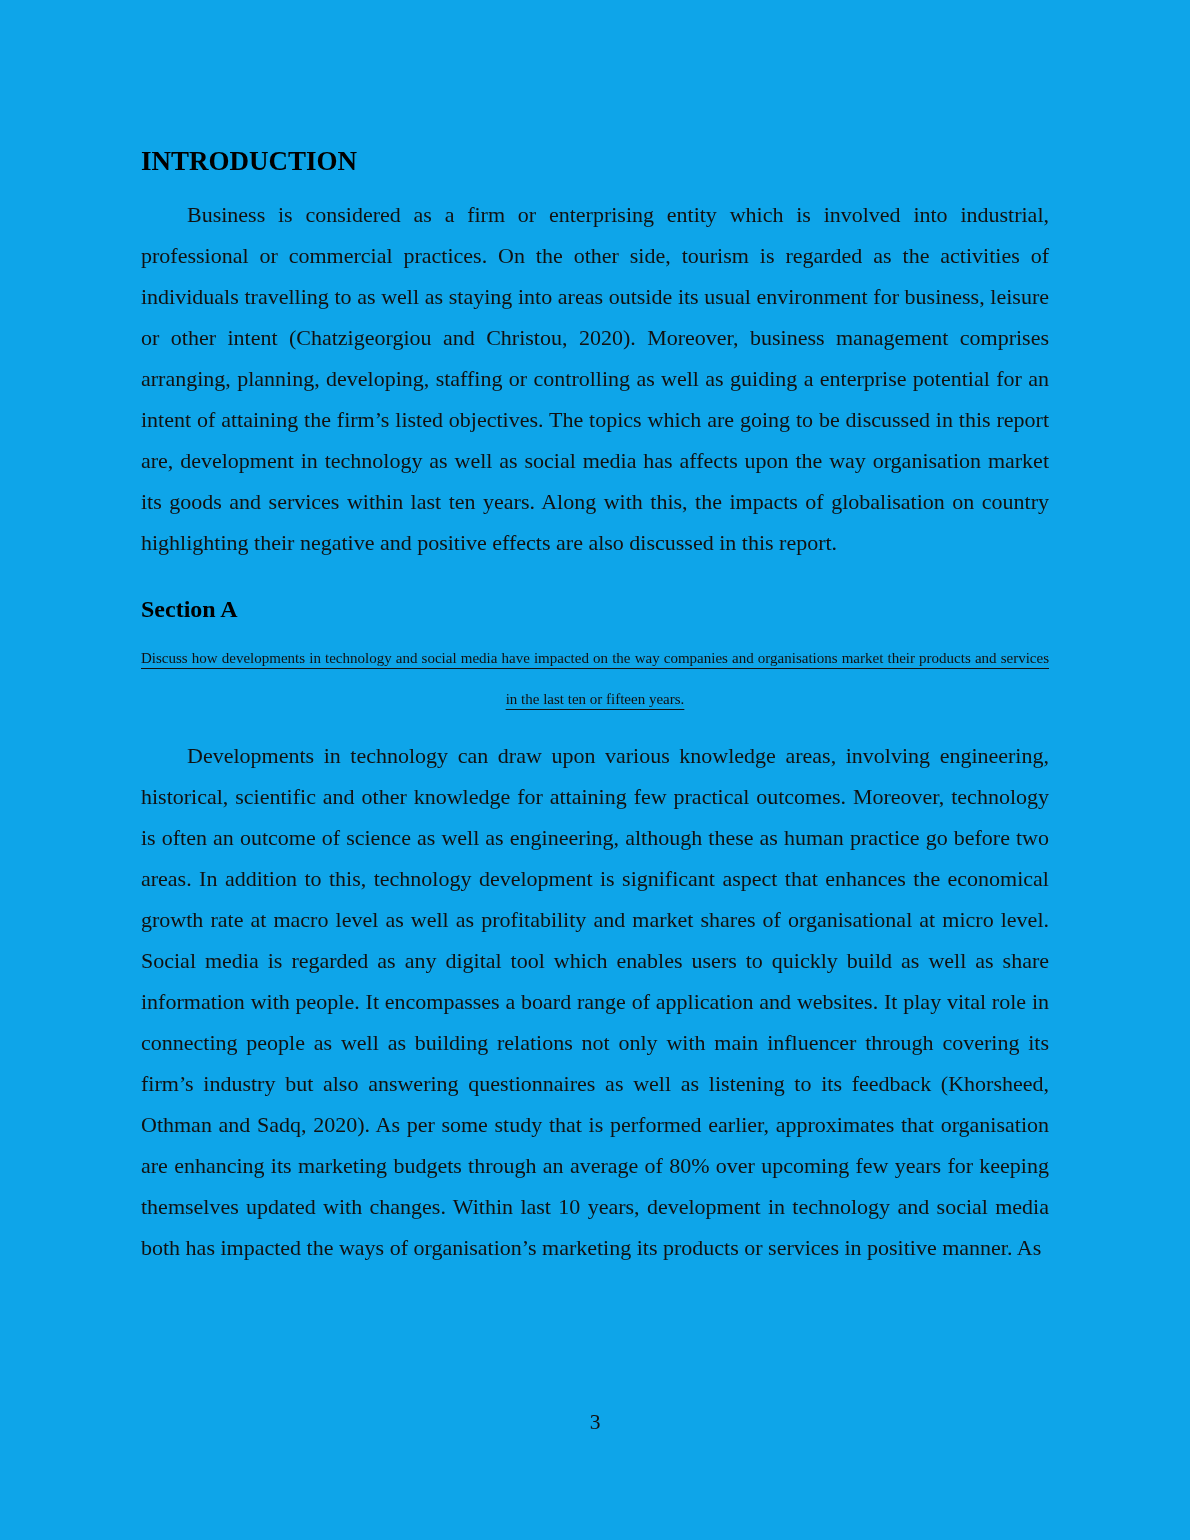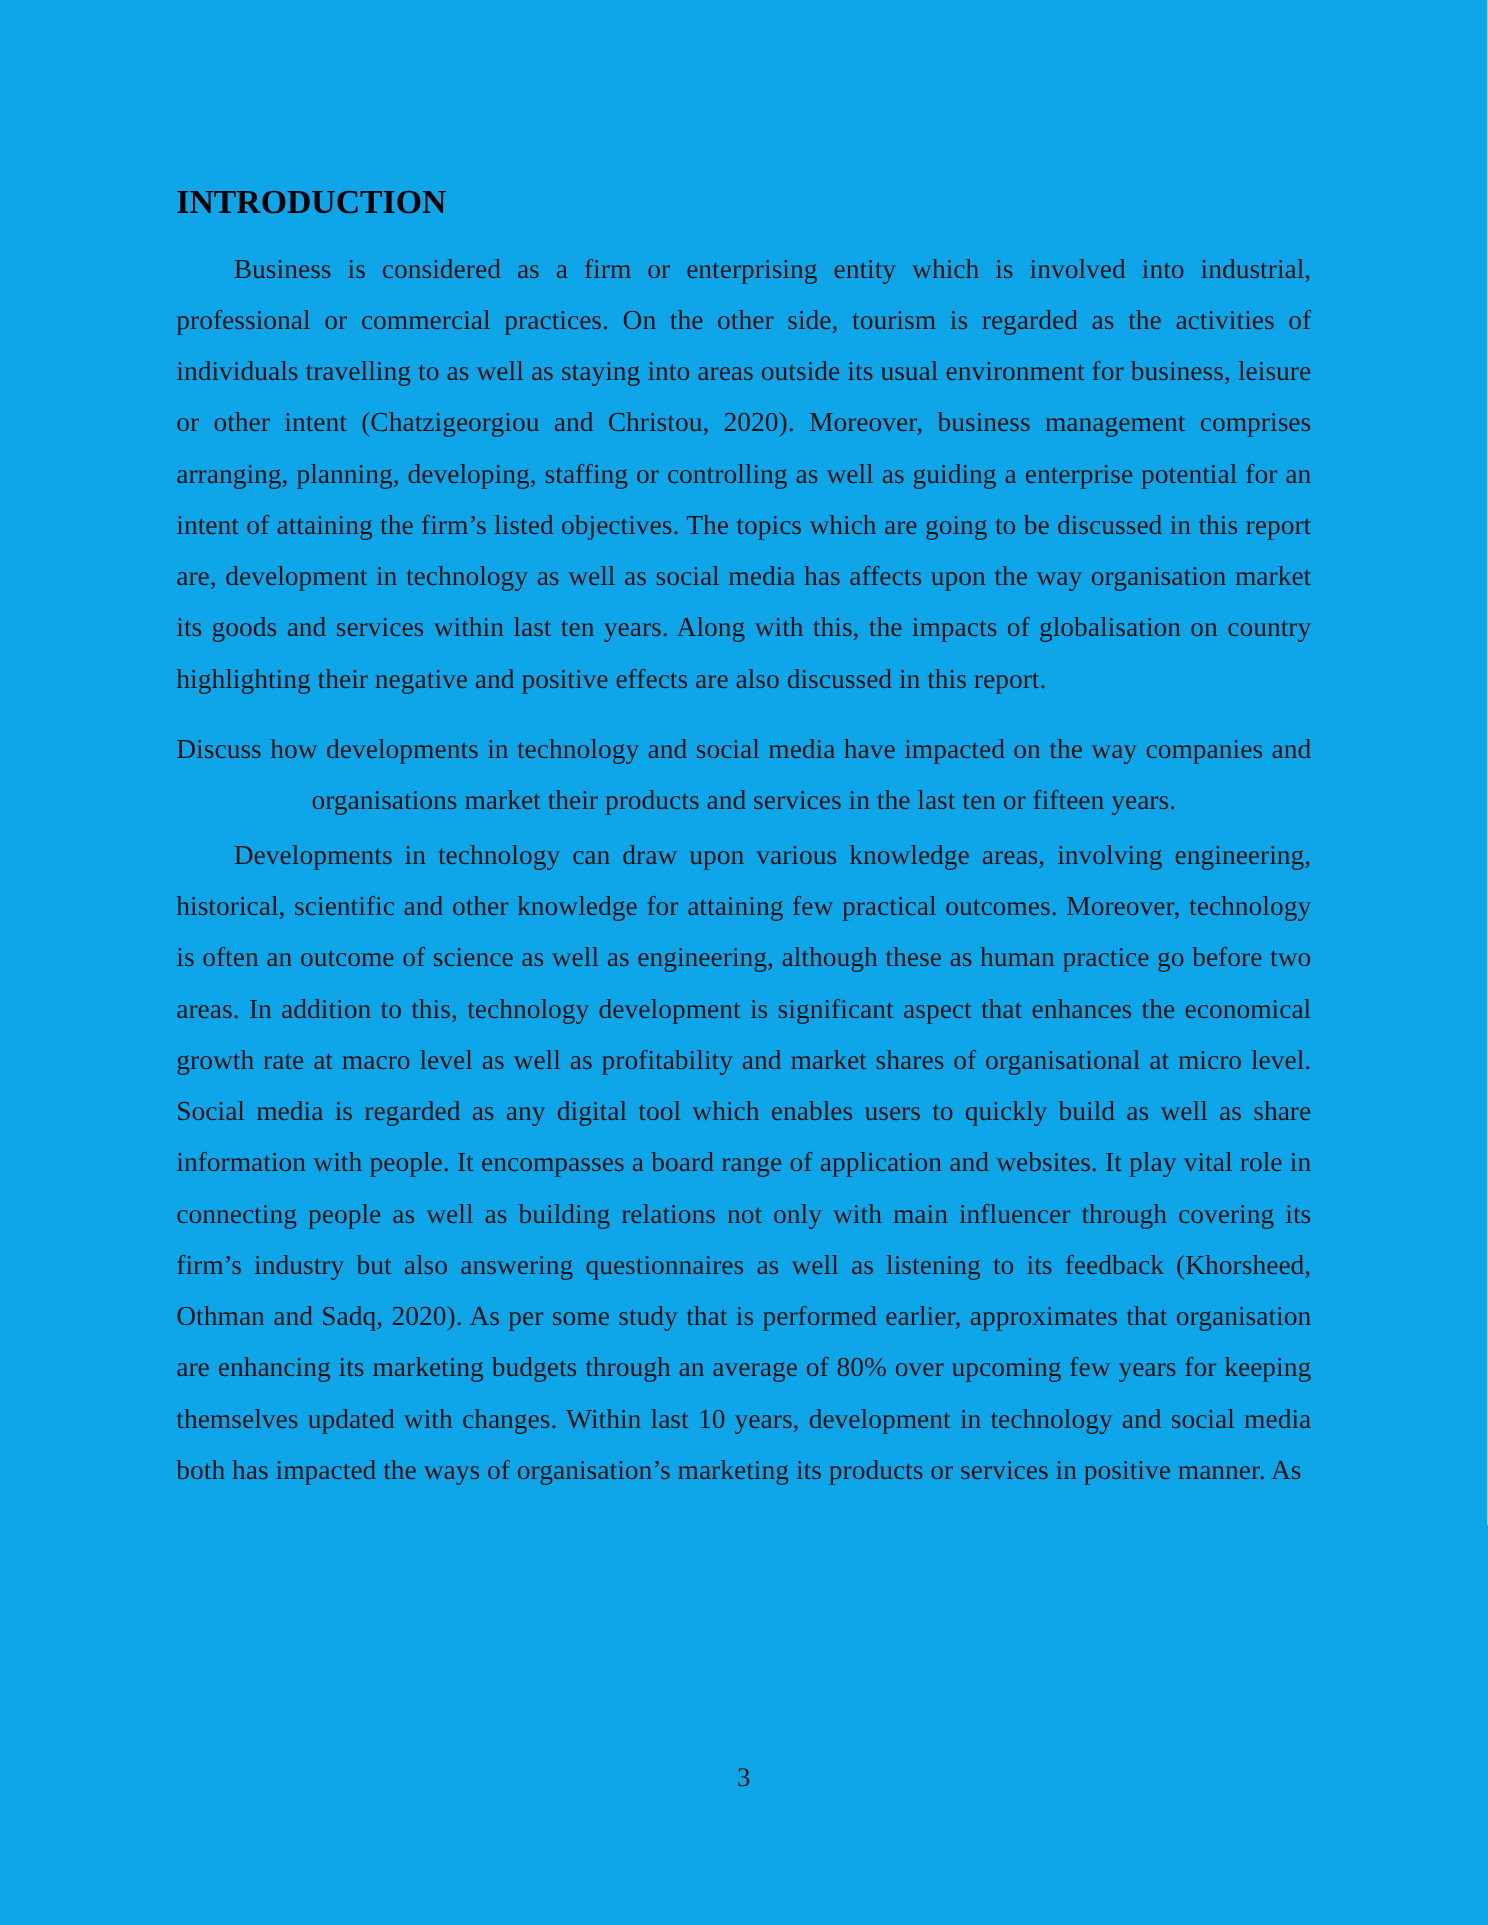--- a/index.html
+++ b/index.html
@@ -41,29 +41,30 @@
   }
   .para {
     font-size: 22px;
     line-height: 41px;
     text-align: justify;
     text-indent: 46px;
     margin: 0;
     color: #111111;
   }
   .question {
-    font-size: 22px;
+    font-size: 15px;
     line-height: 41px;
     margin-top: 15px;
     text-align: justify;
     text-align-last: center;
+    text-decoration: underline;
     text-underline-offset: 5px;
     color: #111111;
   }
-  .para-after-question { margin-top: 3px; }
+  .para-after-question { margin-top: 15px; }
   .page-number {
     position: absolute;
     top: 1410px;
     left: 0;
     width: 100%;
     text-align: center;
     font-size: 21.5px;
     color: #111111;
   }
 </style>
@@ -71,20 +72,21 @@
 <body>
 
 <div class="page">
   <div class="content">
 
     <h1 class="h-main h-intro">INTRODUCTION</h1>
 
     <p class="para">Business is considered as a firm or enterprising entity which is involved into industrial, professional or commercial practices. On the other side, tourism is regarded as the activities of individuals travelling to as well as staying into areas outside its usual environment for business, leisure or other intent (Chatzigeorgiou and Christou, 2020). Moreover, business management comprises arranging, planning, developing, staffing or controlling as well as guiding a enterprise potential for an intent of attaining the firm’s listed objectives. The topics which are going to be discussed in this report are, development in technology as well as social media has affects upon the way organisation market its goods and services within last ten years. Along with this, the impacts of globalisation on country highlighting their negative and positive effects are also discussed in this report.</p>
 
 
+    <h2 class="h-sub">Section A</h2>
 
     <div class="question">Discuss how developments in technology and social media have impacted on the way companies and organisations market their products and services in the last ten or fifteen years.</div>
 
     <p class="para para-after-question">Developments in technology can draw upon various knowledge areas, involving engineering, historical, scientific and other knowledge for attaining few practical outcomes. Moreover, technology is often an outcome of science as well as engineering, although these as human practice go before two areas. In addition to this, technology development is significant aspect that enhances the economical growth rate at macro level as well as profitability and market shares of organisational at micro level. Social media is regarded as any digital tool which enables users to quickly build as well as share information with people. It encompasses a board range of application and websites. It play vital role in connecting people as well as building relations not only with main influencer through covering its firm’s industry but also answering questionnaires as well as listening to its feedback (Khorsheed, Othman and Sadq, 2020). As per some study that is performed earlier, approximates that organisation are enhancing its marketing budgets through an average of 80% over upcoming few years for keeping themselves updated with changes. Within last 10 years, development in technology and social media both has impacted the ways of organisation’s marketing its products or services in positive manner. As</p>
 
   </div>
 
   <div class="page-number">3</div>
 </div>
 

